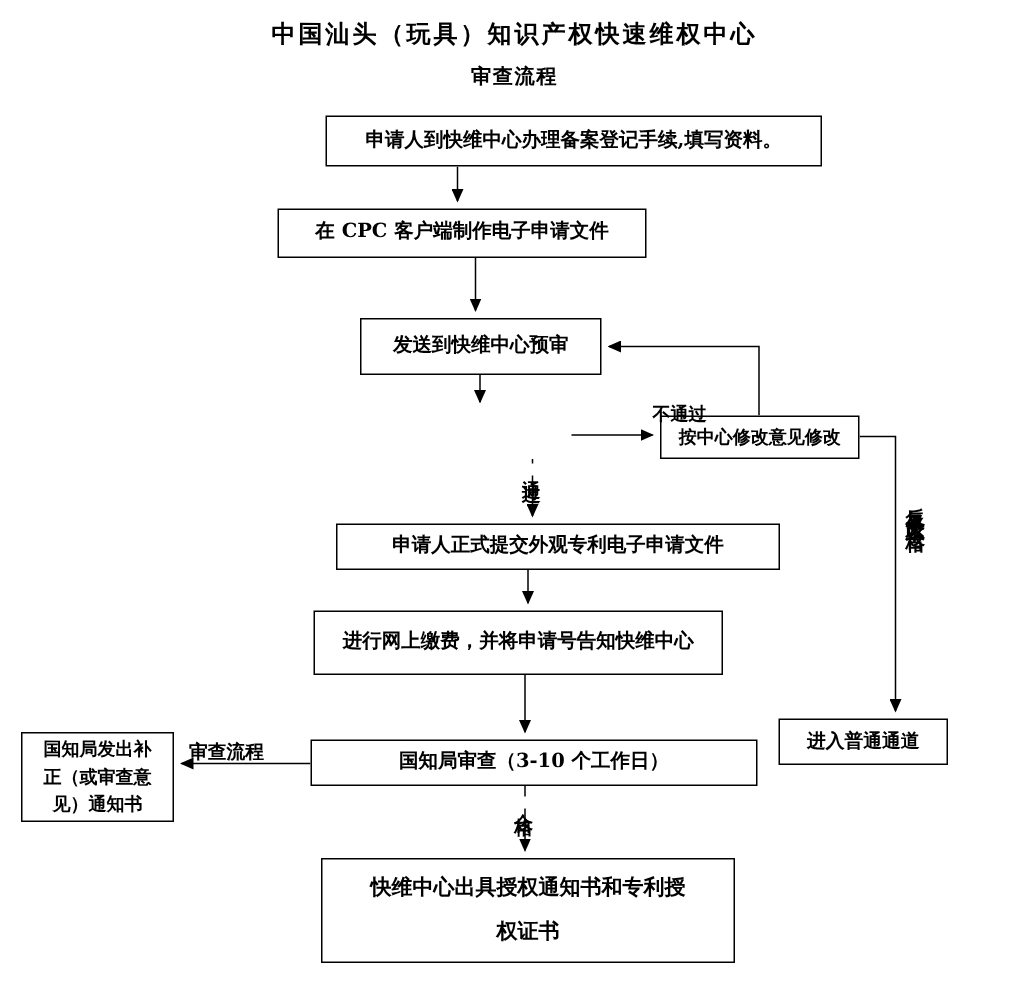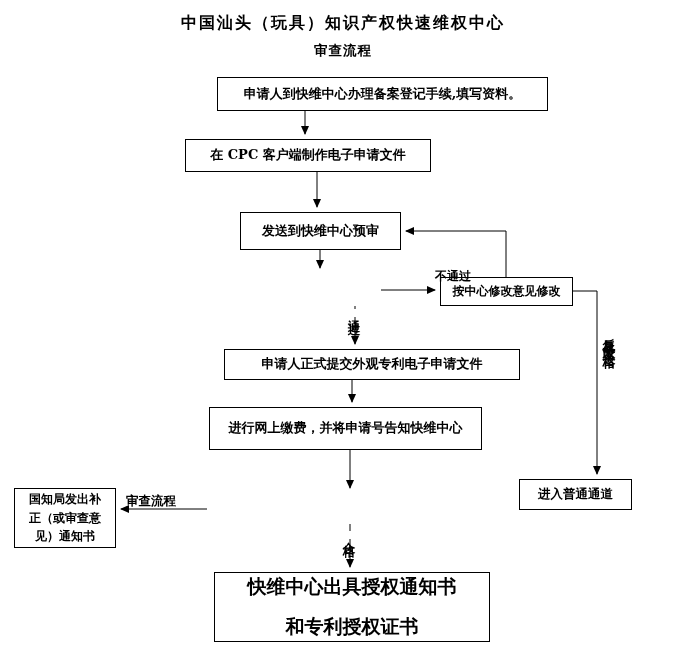--- a/index.html
+++ b/index.html
@@ -26,21 +26,21 @@
   .n1  { left:177px; top:77px;  width:331px; height:34px;margin-left:40px; }
   .n2  { left:185px; top:139px; width:246px; height:33px; }
   .n3  { left:240px; top:212px; width:161px; height:38px; }
   .n4  { left:197px; top:273px; width:184px; height:33px; font-size:12.5px; }
   .n5  { left:440px; top:277px; width:133px; height:29px; font-size:12px; }
   .n6  { left:224px; top:349px; width:296px; height:31px; }
   .n7  { left:209px; top:407px; width:273px; height:43px; }
   .n8  { left:207px; top:493px; width:298px; height:31px; }
   .n9  { left:14px;  top:488px; width:102px; height:60px; font-size:12px; line-height:1.55; }
   .n10 { left:519px; top:479px; width:113px; height:31px; font-size:12.5px; }
-  .n11 { left:214px; top:572px; width:276px; height:70px; font-size:19px; line-height:2.1; }
+  .n11 { left:214px; top:572px; width:276px; height:70px; font-size:14px; line-height:2.1; }
   .n9 .inner  { width:78px;  display:inline-block; }
   .n11 .inner { width:220px; display:inline-block; }
   .edge-label {
     position:absolute; font-weight:bold; font-size:12.5px; line-height:1.2;
   }
   .vert {
     writing-mode:vertical-rl; text-orientation:upright; letter-spacing:3px;
   }
   .online { background:#fff; padding:1px 0; }
   .lbl-fail      { left:396px; top:269px; font-size:12px;margin-left:39px; }
@@ -95,20 +95,23 @@
   </div>
 
   <div class="node n6">
     <span>申请人正式提交外观专利电子申请文件</span>
   </div>
 
   <div class="node n7">
     <span>进行网上缴费，并将申请号告知快维中心</span>
   </div>
 
+  <div class="node n8">
+    <span>国知局审查（3-10 个工作日）</span>
+  </div>
 
   <div class="node n9">
     <span class="inner">国知局发出补正（或审查意见）通知书</span>
   </div>
 
   <div class="node n10">
     <span>进入普通通道</span>
   </div>
 
   <div class="node n11">

